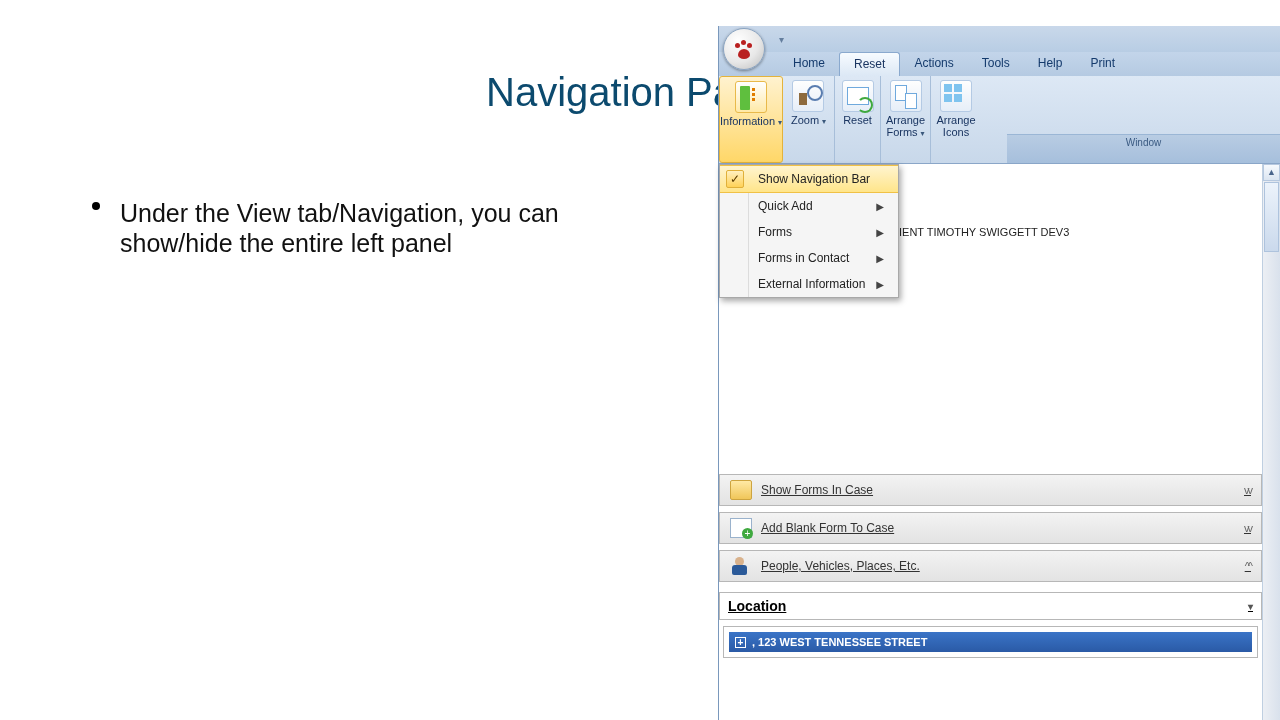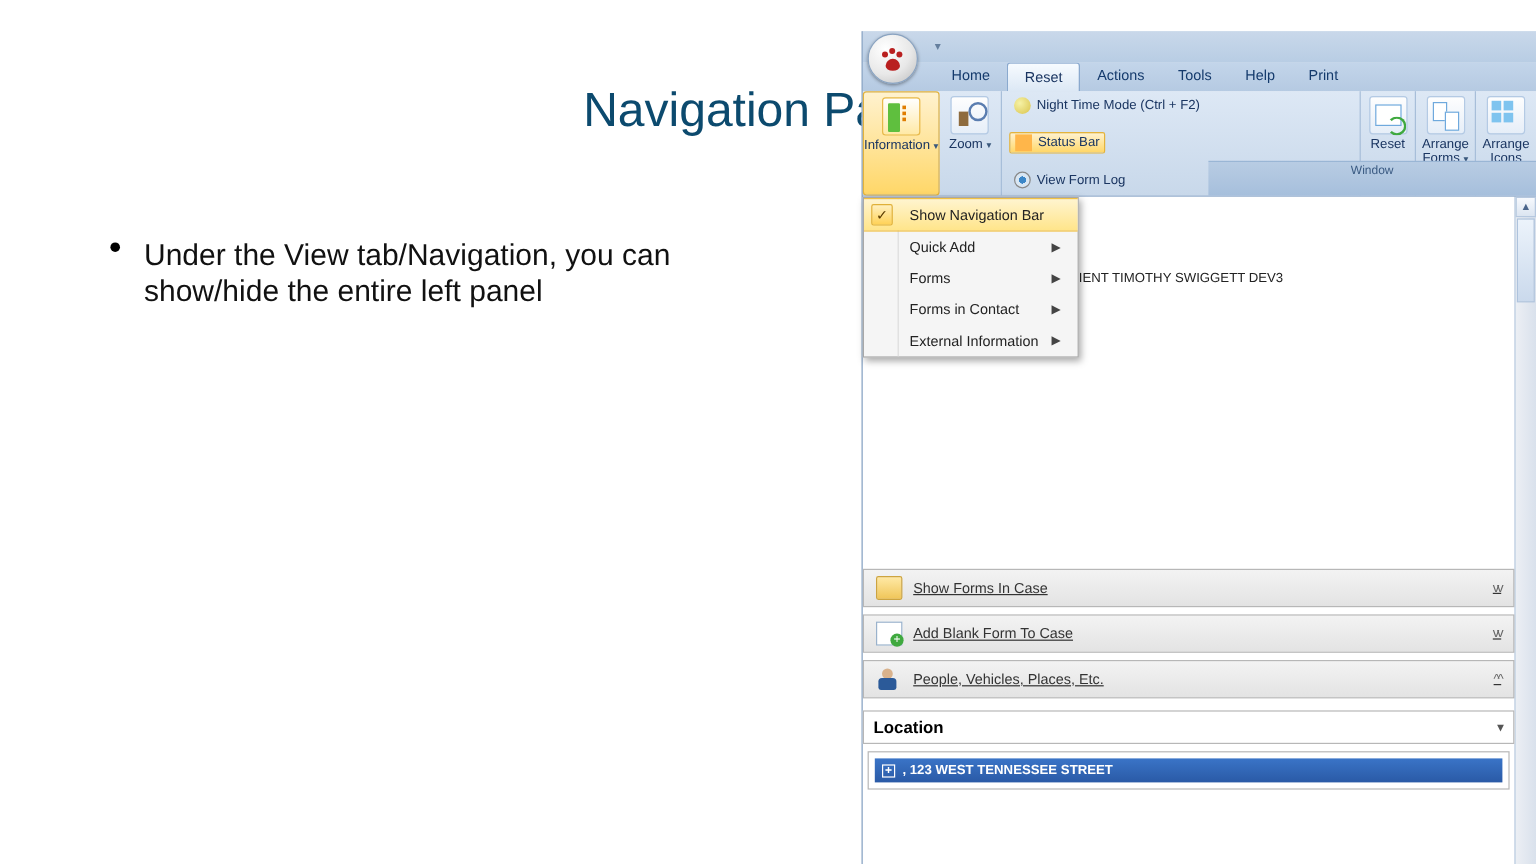--- a/index.html
+++ b/index.html
@@ -218,21 +218,21 @@
   }
   .acc .aicon{width:22px;height:20px;position:relative}
   .acc .aicon.folder{background:linear-gradient(#ffe9a5,#f0c659);border:1px solid #cda43f;border-radius:2px}
   .acc .aicon.page{background:#fff;border:1px solid #9ab2cc}
   .acc .aicon.page::after{content:"+";position:absolute;right:-2px;bottom:-2px;width:11px;height:11px;background:#3fa93f;color:#fff;border-radius:50%;font-size:10px;line-height:11px;text-align:center}
   .acc .aicon.person::before{content:"";position:absolute;left:5px;top:1px;width:9px;height:9px;background:#d9b28c;border-radius:50%}
   .acc .aicon.person::after{content:"";position:absolute;left:2px;top:9px;width:15px;height:10px;background:#2b5a99;border-radius:3px 3px 2px 2px}
   .acc .exp{margin-left:auto;font-size:11px;color:#666;letter-spacing:-2px}
   .locbar{
     border:1px solid #b7b7b7;background:#fff;margin-top:10px;
-    padding:5px 8px;font-weight:700;font-size:14px;display:flex;justify-content:space-between;align-items:center;
+    padding:5px 8px;font-weight:700;font-size:14px;display:flex;justify-content:space-between;align-items:center;text-decoration:underline;
   }
   .addrsel{
     margin:6px 4px 0;border:1px solid #b7b7b7;padding:5px;background:#fff;
   }
   .addrsel .inner{
     background:linear-gradient(#3a74c7,#2a5aa6);color:#fff;font-size:11px;font-weight:700;
     padding:4px 6px;display:flex;align-items:center;gap:6px;
   }
   .addrsel .plus{width:11px;height:11px;border:1px solid #fff;color:#fff;font-size:10px;line-height:10px;text-align:center}
 </style>
@@ -275,34 +275,20 @@
       <div class="bigbtn">
         <div class="bigicon nav"></div>
         <div><span>Information</span><span class="dd">▾</span></div>
       </div>
     </div>
     <div class="group" style="width:52px">
       <div class="bigbtn">
         <div class="bigicon zoom"></div>
         <div><span>Zoom</span><span class="dd">▾</span></div>
       </div>
-    </div>
-    <div class="group" style="flex:1;align-items:flex-start;min-width:160px">
-      <div class="smallrow">
-          <span class="smicon moon"></span>
-          <span>Night Time Mode (Ctrl + F2)</span>
-        </div>
-      <div class="smallrow sel">
-          <span class="smicon bar"></span>
-          <span>Status Bar</span>
-        </div>
-      <div class="smallrow">
-          <span class="smicon eye"></span>
-          <span>View Form Log</span>
-        </div>
     </div>
     <div class="group" style="width:46px">
       <div class="bigbtn">
         <div class="bigicon reset"></div>
         <div>Reset</div>
       </div>
     </div>
     <div class="group" style="width:50px">
       <div class="bigbtn">
         <div class="bigicon arrf"></div>

